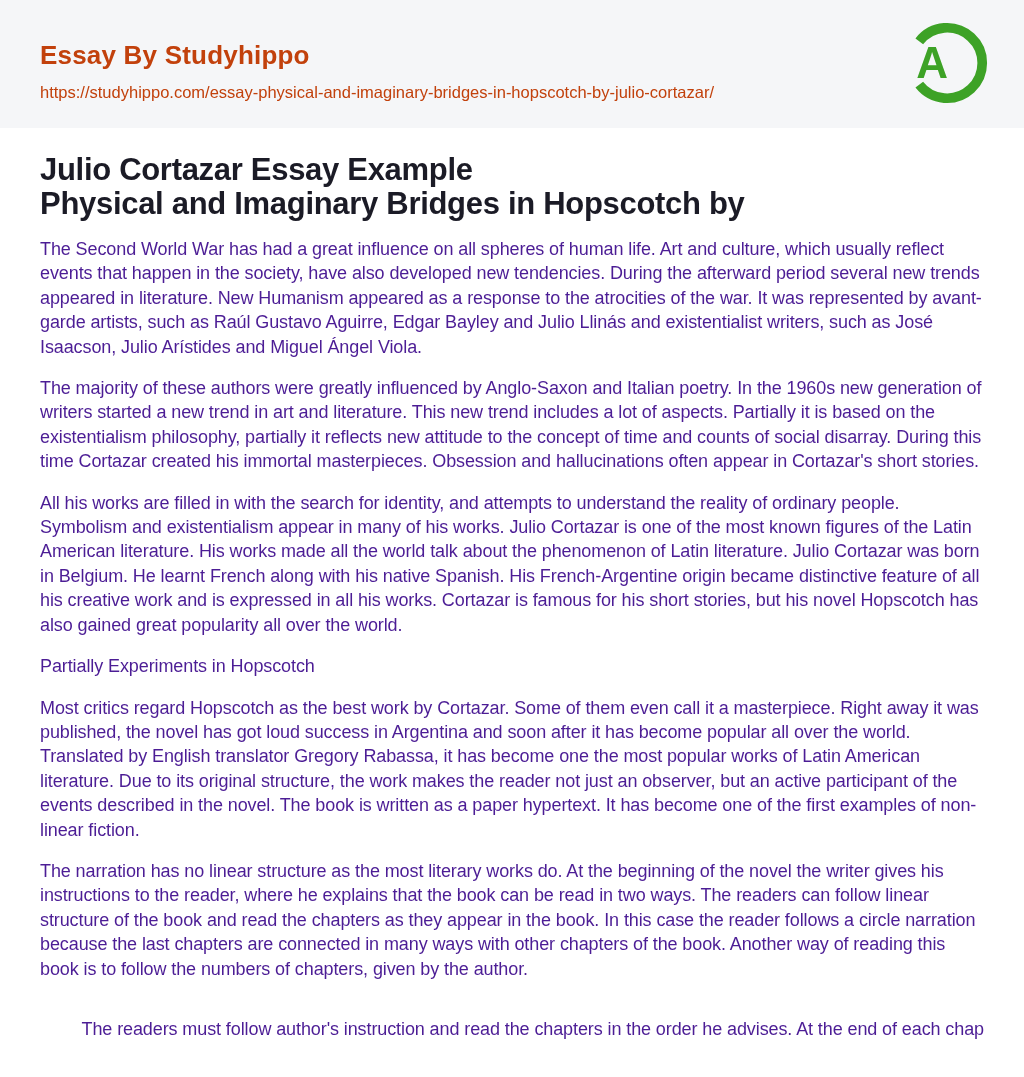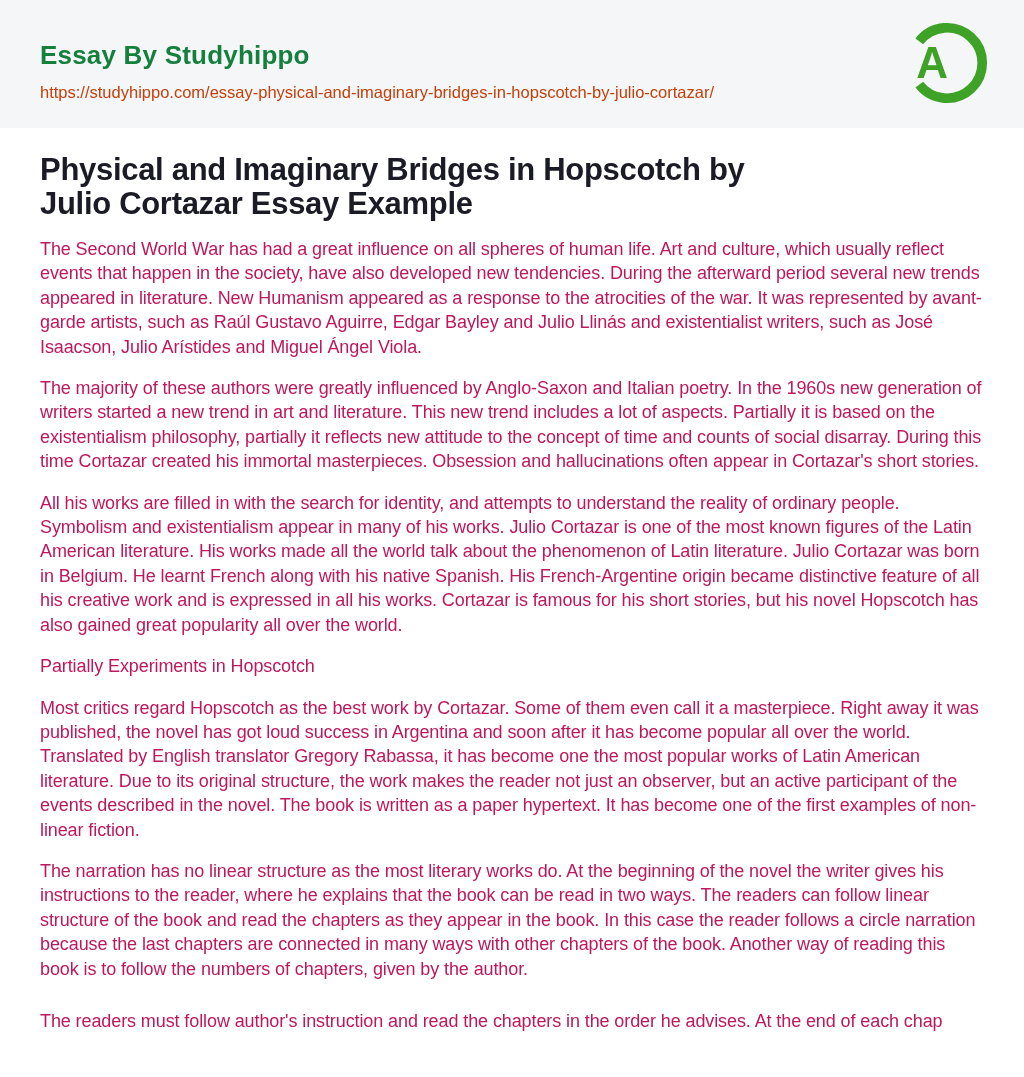--- a/index.html
+++ b/index.html
@@ -25,21 +25,21 @@
     height: 128px;
     background: #f5f6f8;
     box-sizing: border-box;
     padding: 0 40px;
   }
   .site-title {
     padding-top: 41px;
     font-size: 26px;
     line-height: 28px;
     font-weight: bold;
-    color: #15803d;
+    color: #c2410c;
     letter-spacing: 0.2px;
   }
   .page-url {
     display: block;
     margin-top: 14px;
     font-size: 16.5px;
     line-height: 19px;
     color: #c2410c;
     text-decoration: none;
   }
@@ -72,27 +72,28 @@
     line-height: 34px;
     font-weight: bold;
     color: #1b1b26;
     letter-spacing: -0.3px;
   }
   .title-line { display: block; }
   .content p {
     margin: 0 0 17px 0;
     font-size: 18px;
     line-height: 24.4px;
-    color: #be185d;
+    color: #4c1d95;
     letter-spacing: -0.1px;
   }
   .content p.clipped {
     white-space: nowrap;
     overflow: hidden;
-    margin-top: 28px;
+    margin-top: 36px;
+    text-align: right;
   }
 </style>
 </head>
 <body>
 
 <div class="page">
 
   <header class="header">
     <div class="header-text">
       <div class="site-title">Essay By Studyhippo</div>
@@ -103,22 +104,22 @@
       <svg viewBox="0 0 100 100" aria-hidden="true">
         <path class="arc" d="M 18.5 25.4 A 40 40 0 1 1 18.5 74.6"></path>
         <text class="letter" x="33" y="67" text-anchor="middle">A</text>
       </svg>
     </div>
   </header>
 
   <main class="content">
 
     <h1 class="title">
+      <span class="title-line">Julio Cortazar Essay Example</span>
       <span class="title-line">Physical and Imaginary Bridges in Hopscotch by</span>
-      <span class="title-line">Julio Cortazar Essay Example</span>
     </h1>
 
     <p>The Second World War has had a great influence on all spheres of human life. Art and culture, which usually reflect events that happen in the society, have also developed new tendencies. During the afterward period several new trends appeared in literature. New Humanism appeared as a response to the atrocities of the war. It was represented by avant-garde artists, such as Raúl Gustavo Aguirre, Edgar Bayley and Julio Llinás and existentialist writers, such as José Isaacson, Julio Arístides and Miguel Ángel Viola.</p>
 
     <p>The majority of these authors were greatly influenced by Anglo-Saxon and Italian poetry. In the 1960s new generation of writers started a new trend in art and literature. This new trend includes a lot of aspects. Partially it is based on the existentialism philosophy, partially it reflects new attitude to the concept of time and counts of social disarray. During this time Cortazar created his immortal masterpieces. Obsession and hallucinations often appear in Cortazar's short stories.</p>
 
     <p>All his works are filled in with the search for identity, and attempts to understand the reality of ordinary people. Symbolism and existentialism appear in many of his works. Julio Cortazar is one of the most known figures of the Latin American literature. His works made all the world talk about the phenomenon of Latin literature. Julio Cortazar was born in Belgium. He learnt French along with his native Spanish. His French-Argentine origin became distinctive feature of all his creative work and is expressed in all his works. Cortazar is famous for his short stories, but his novel Hopscotch has also gained great popularity all over the world.</p>
 
     <p>Partially Experiments in Hopscotch</p>
 

